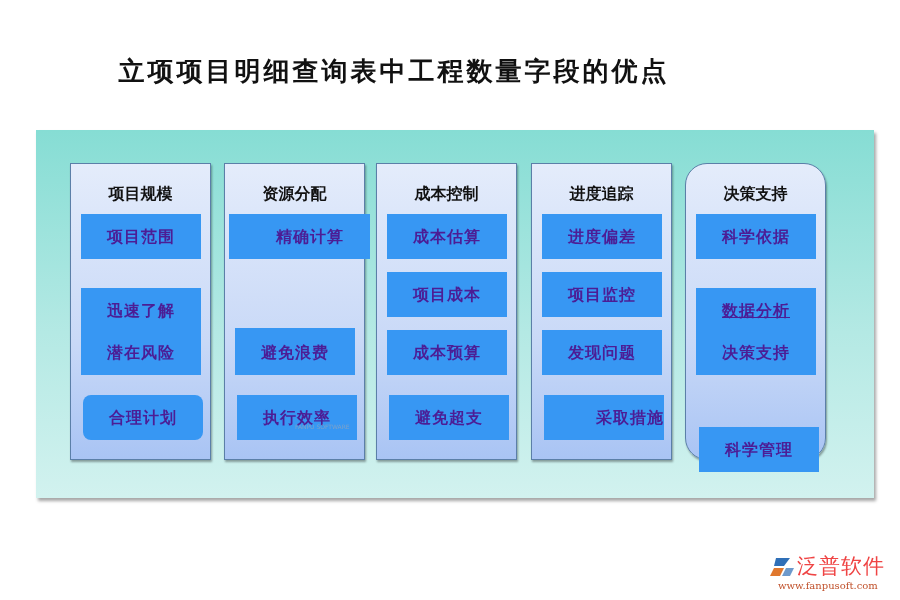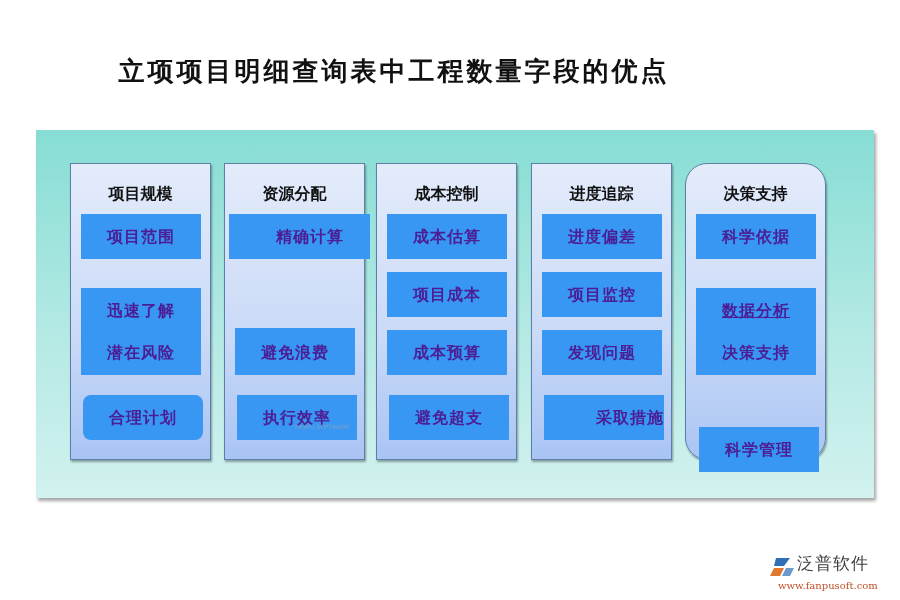--- a/index.html
+++ b/index.html
@@ -34,21 +34,21 @@
     .watermark {
       position: absolute; left: 295px; top: 423px; font-size: 6px; color: #9aa6b8; opacity: 0.7;
     }
     .logo {
       position: absolute; left: 770px; top: 552px; width: 125px; height: 45px;
     }
     .logo-mark {
       position: absolute; left: 0; top: 4px; width: 24px; height: 22px;
     }
     .logo-name {
-      position: absolute; left: 27px; top: 0; font-size: 17px; color: #404040; letter-spacing: 1px;
+      position: absolute; left: 27px; top: 0; font-size: 21px; color: #ef4444; letter-spacing: 1px;
     }
     .logo-url {
       position: absolute; left: 8px; top: 28px; font-size: 10px; color: #c0502a;
       font-family: "DejaVu Serif", "Liberation Serif", serif;
     }
   </style>
 </head>
 <body>
 
 <div class="title">立项项目明细查询表中工程数量字段的优点</div>

